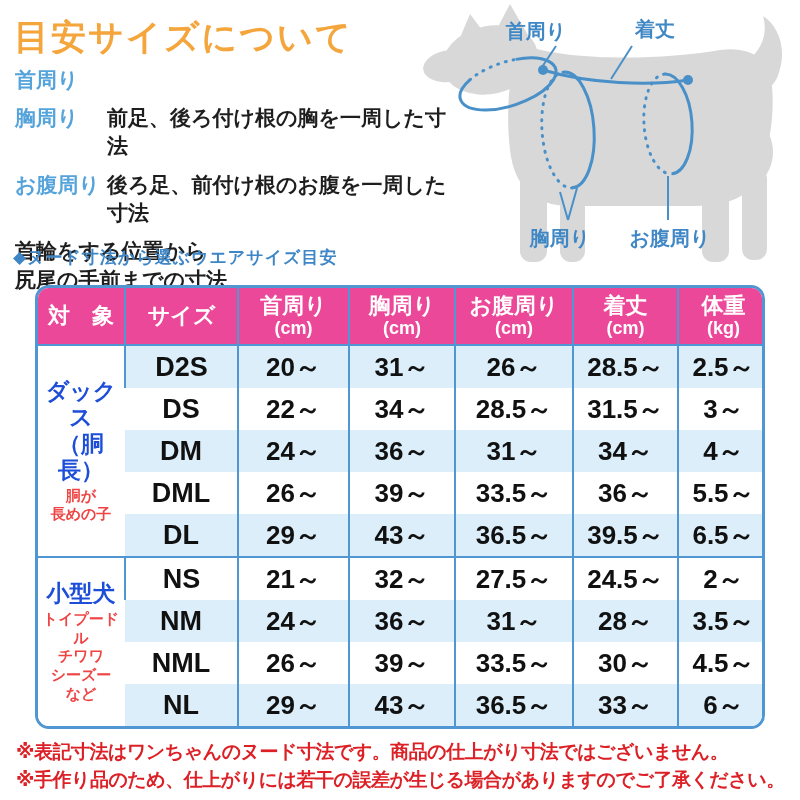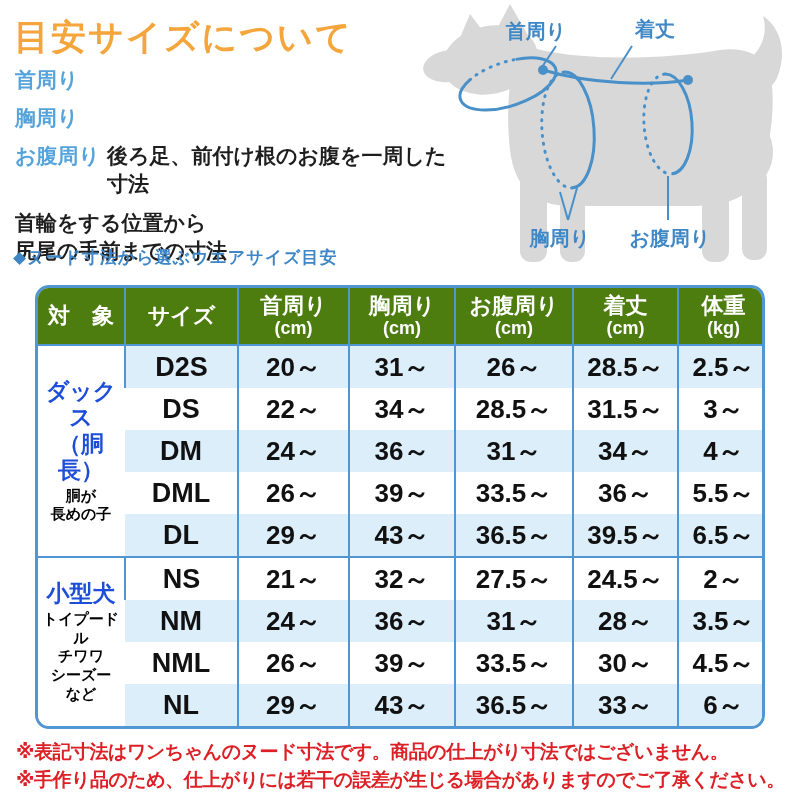--- a/index.html
+++ b/index.html
@@ -17,49 +17,50 @@
   .dog-wrap{position:absolute;left:420px;top:0;width:380px;height:282px;}
 
   .section-title{position:absolute;left:13px;top:246px;font-size:17px;font-weight:bold;
                  color:#3E86C6;letter-spacing:1px;}
 
   .size-table-wrap{position:absolute;left:35px;top:285px;width:730px;
                    border:3px solid #4F96D2;border-radius:14px;overflow:hidden;
                    box-sizing:border-box;background:#fff;}
   table{border-collapse:collapse;width:100%;table-layout:fixed;}
   th,td{padding:0;text-align:center;vertical-align:middle;}
-  th{background:#4d7c0f;color:#fff;height:56px;font-weight:bold;}
+  th{background:#ec4899;color:#fff;height:56px;font-weight:bold;}
   th .h-label{font-size:22px;line-height:1.1;display:block;}
   th .h-unit{font-size:18px;line-height:1.05;display:block;font-weight:bold;}
   td{height:42px;font-weight:bold;color:#111;}
   td.size-col{font-size:27px;}
   td.val{font-size:26px;}
   th + th, td + td{border-left:2px solid #4F96D2;}
   thead th{border-bottom:2px solid #4F96D2;}
   tbody.g1 tr:nth-child(odd) td:not(.group-cell){background:#DCEEFA;}
   tbody.g2 tr:nth-child(even) td:not(.group-cell){background:#DCEEFA;}
   tbody.g2 tr:first-child td{border-top:2px solid #4F96D2;}
   .group-cell{background:#fff;}
   .group-name{color:#1d4ed8;font-weight:bold;font-size:23px;line-height:1.15;white-space:pre-line;}
-  .group-sub{color:#000000;font-weight:bold;font-size:15px;line-height:1.25;white-space:pre-line;margin-top:3px;}
+  .group-sub{color:#ef4444;font-weight:bold;font-size:15px;line-height:1.25;white-space:pre-line;margin-top:3px;}
 
   .notes{position:absolute;left:16px;top:738px;width:775px;}
   .note-line{color:#DC2026;font-weight:bold;font-size:19px;line-height:1.45;letter-spacing:-0.5px;}
 </style>
 </head>
 <body>
 
 <div class="page-title">目安サイズについて</div>
 
 <div class="defs">
   <div class="def-row">
     <span class="def-term">首周り</span>
   </div>
   <div class="def-row">
     <span class="def-term">胸周り</span>
+    <span class="def-desc">前足、後ろ付け根の胸を一周した寸法</span>
   </div>
   <div class="def-row">
     <span class="def-term">お腹周り</span>
     <span class="def-desc">後ろ足、前付け根のお腹を一周した寸法</span>
   </div>
   <div class="def-row">
     <span class="def-desc">首輪をする位置から
 尻尾の手前までの寸法</span>
   </div>
 </div>

